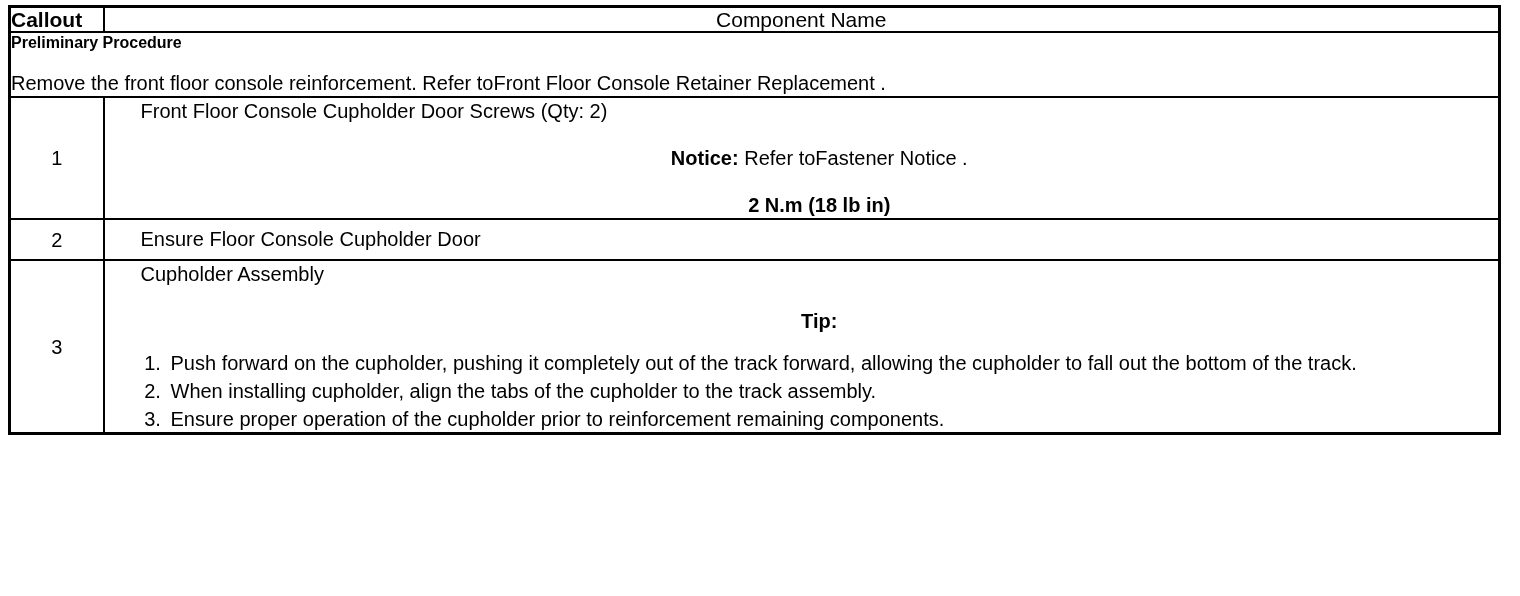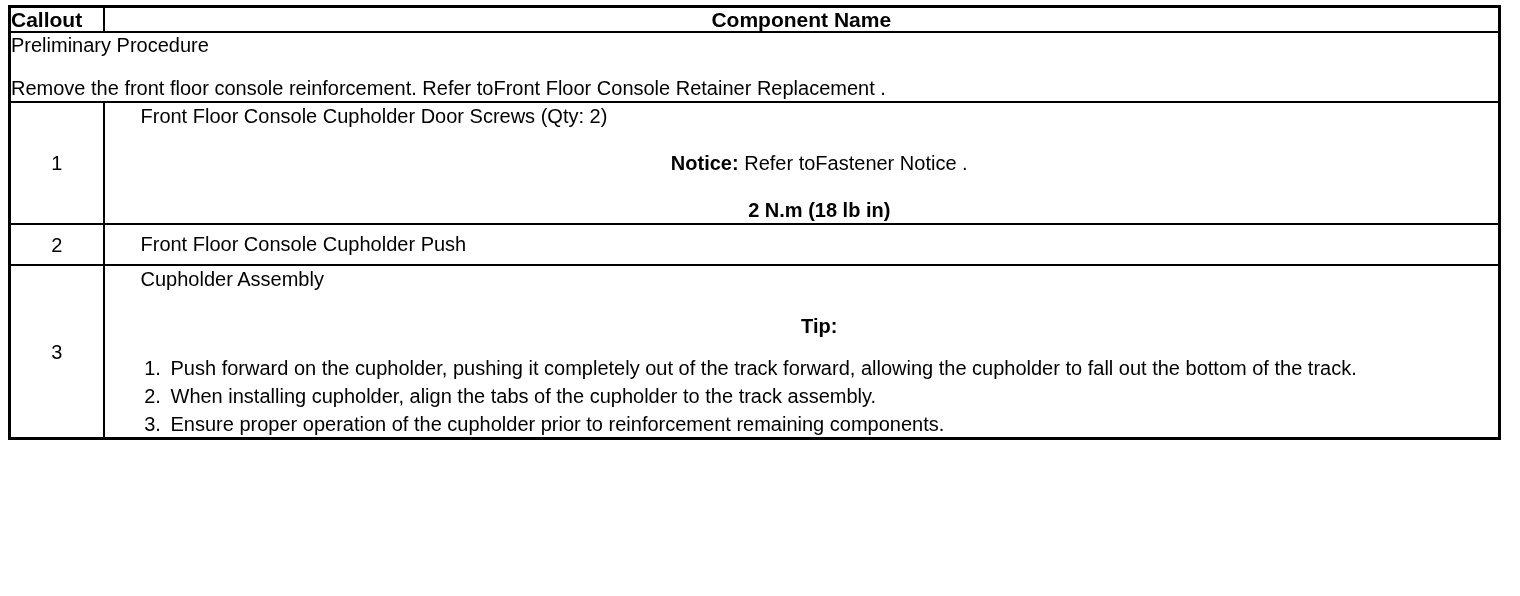--- a/index.html
+++ b/index.html
@@ -44,34 +44,34 @@
   .hdr-callout {
     font-size: 21px;
     font-weight: bold;
     text-align: left;
     padding: 6px 0 7px 8px;
     line-height: 1.1;
     white-space: nowrap;
   }
   .hdr-name {
     font-size: 21px;
-    font-weight: bold;
+    font-weight: normal;
     text-align: center;
     padding: 6px 0 7px 0;
     line-height: 1.1;
   }
 
   
   .prelim-cell {
     padding: 6px 10px 9px 8px;
     vertical-align: top;
   }
   .prelim-title {
-    font-size: 20px;
-    font-weight: normal;
+    font-size: 16px;
+    font-weight: bold;
     line-height: 1.25;
     margin: 0 0 18px 0;
   }
   .prelim-text {
     font-size: 20px;
     font-weight: normal;
     line-height: 1.25;
     margin: 0;
   }
 
@@ -146,21 +146,21 @@
         <td class="desc-cell">
           <p class="desc-line">Front Floor Console Cupholder Door Screws (Qty: 2)</p>
           <p class="desc-line"><span class="b">Notice:</span><span> Refer toFastener Notice .</span></p>
           <p class="desc-line b">2 N.m (18 lb in)</p>
         </td>
       </tr>
 
       <tr>
         <td class="callout-num">2</td>
         <td class="desc-cell single">
-          <p class="desc-line">Front Floor Console Cupholder Push</p>
+          <p class="desc-line">Ensure Floor Console Cupholder Door</p>
         </td>
       </tr>
 
       <tr>
         <td class="callout-num">3</td>
         <td class="desc-cell">
           <p class="desc-line">Cupholder Assembly</p>
           <p class="desc-line b">Tip:</p>
           <ol class="tip-list">
             <li>Push forward on the cupholder, pushing it completely out of the track forward, allowing the cupholder to fall out the bottom of the track.</li>

